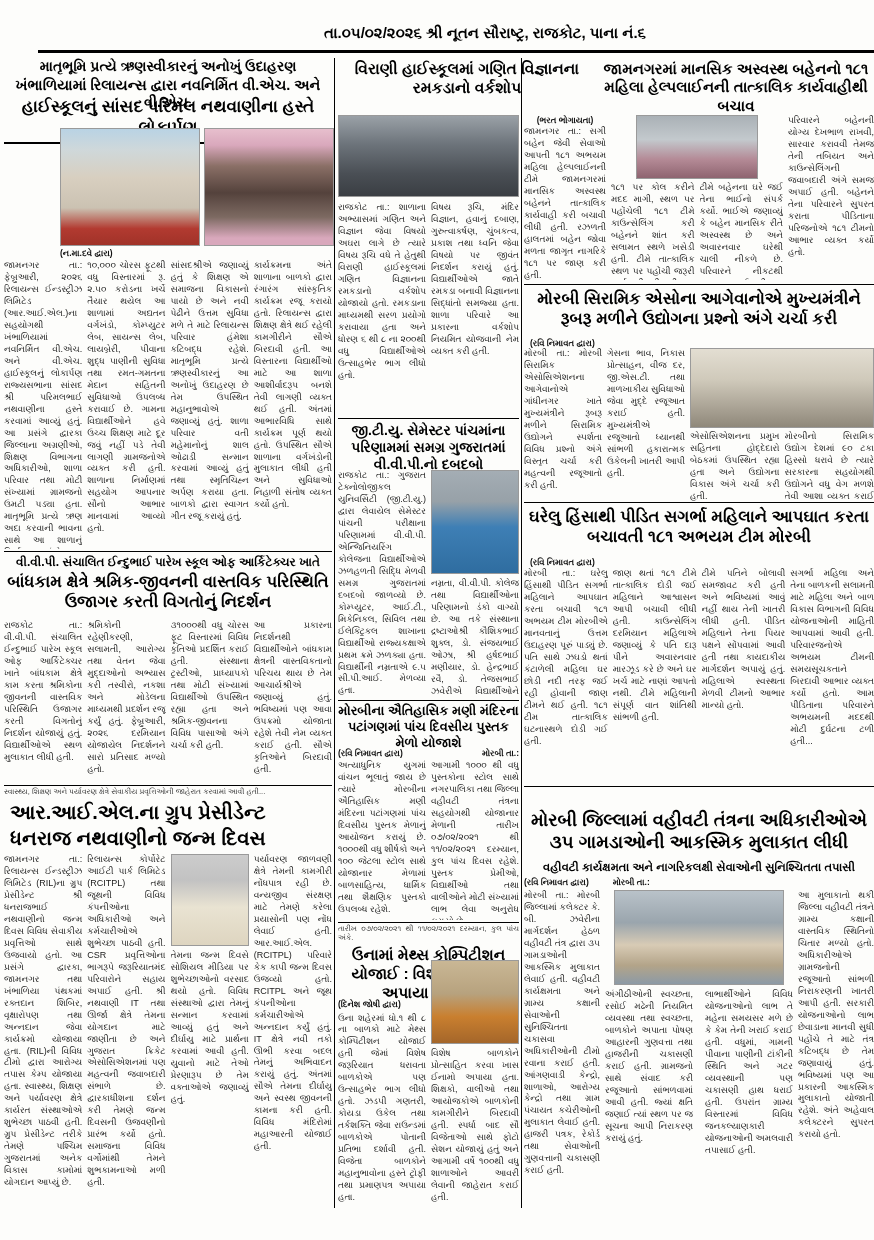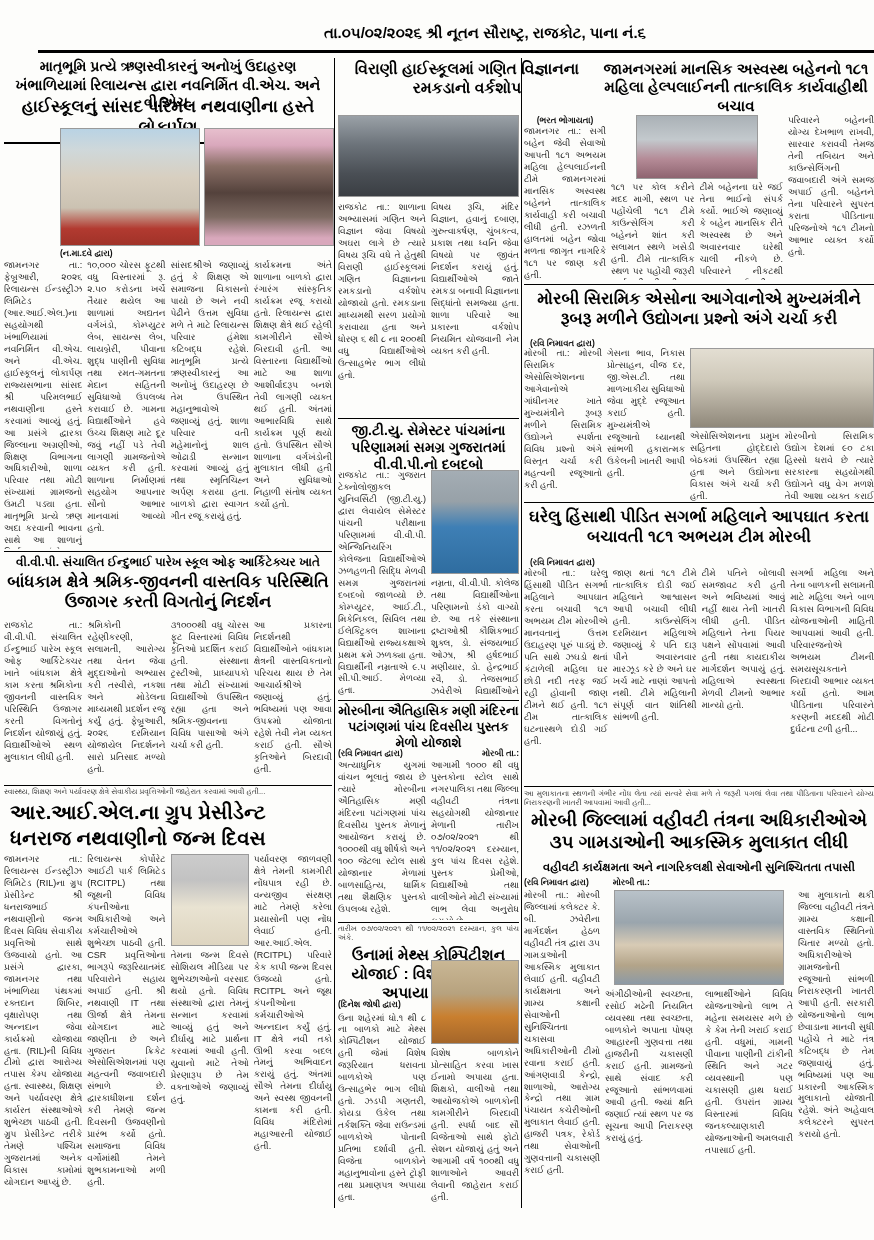--- a/index.html
+++ b/index.html
@@ -155,25 +155,24 @@
     </div>
   </div>
 
   <div class="abs rule-h" style="top:502px;left:524px;width:350px;height:1px;"></div>
   <div class="abs hl" style="top:506px;left:524px;width:350px;font-size:16.5px;">ઘરેલુ હિંસાથી પીડિત સગર્ભા મહિલાને આપઘાત કરતા બચાવતી ૧૮૧ અભયમ ટીમ મોરબી</div>
   <div class="abs byline" style="top:557px;left:530px;">(રવિ નિમાવત દ્વારા)</div>
   <div class="abs cols" style="top:568px;left:524px;width:350px;height:214px;">
     <div class="col body-txt">મોરબી તા.: ઘરેલુ હિંસાથી પીડિત સગર્ભા મહિલાને આપઘાત કરતા બચાવી ૧૮૧ અભયમ ટીમ મોરબીએ માનવતાનું ઉત્તમ ઉદાહરણ પૂરું પાડ્યું છે. પતિ સાથે ઝઘડો થતાં કંટાળેલી મહિલા ઘર છોડી નદી તરફ જઈ રહી હોવાની જાણ ટીમને થઈ હતી. ૧૮૧ ટીમ તાત્કાલિક ઘટનાસ્થળે દોડી ગઈ હતી.</div>
     <div class="col body-txt">જાણ થતાં ૧૮૧ ટીમે તાત્કાલિક દોડી જઈ મહિલાને આશ્વાસન આપી બચાવી લીધી હતી. કાઉન્સેલિંગ દરમિયાન મહિલાએ જણાવ્યું કે પતિ દારૂ પીને અવારનવાર મારઝૂડ કરે છે અને ઘર ખર્ચ માટે નાણાં આપતો નથી. ટીમે મહિલાની સંપૂર્ણ વાત શાંતિથી સાંભળી હતી.</div>
     <div class="col body-txt">ટીમે પતિને બોલાવી સમજાવટ કરી હતી અને ભવિષ્યમાં આવું નહીં થાય તેની ખાતરી લીધી હતી. પીડિત મહિલાને તેના પિયર પક્ષને સોંપવામાં આવી હતી તથા કાયદાકીય માર્ગદર્શન અપાયું હતું. મહિલાએ સ્વસ્થતા મેળવી ટીમનો આભાર માન્યો હતો.</div>
-    <div class="col body-txt">સગર્ભા મહિલા અને તેના બાળકની સલામતી માટે મહિલા અને બાળ વિકાસ વિભાગની વિવિધ યોજનાઓની માહિતી આપવામાં આવી હતી. પરિવારજનોએ અભયમ ટીમની સમયસૂચકતાને બિરદાવી આભાર વ્યક્ત કર્યો હતો. આમ પીડિતાના પરિવારને કરણની મદદથી મોટી દુર્ઘટના ટળી હતી...</div>
+    <div class="col body-txt">સગર્ભા મહિલા અને તેના બાળકની સલામતી માટે મહિલા અને બાળ વિકાસ વિભાગની વિવિધ યોજનાઓની માહિતી આપવામાં આવી હતી. પરિવારજનોએ અભયમ ટીમની સમયસૂચકતાને બિરદાવી આભાર વ્યક્ત કર્યો હતો. આમ પીડિતાના પરિવારને અભયમની મદદથી મોટી દુર્ઘટના ટળી હતી...</div>
   </div>
 
   <div class="abs rule-h" style="top:786px;left:524px;width:350px;height:1px;"></div>
-  <div class="abs note-txt" style="top:789px;left:524px;width:350px;height:20px;">આ મુલાકાતના સ્થળની ગંભીર નોંધ લેતા ત્યાં સત્વરે સેવા મળે તે જરૂરી પગલાં લેવા તથા પીડિતાના પરિવારને યોગ્ય નિરાકરણની ખાતરી આપવામાં આવી હતી...</div>
   <div class="abs hl" style="top:810px;left:524px;width:350px;font-size:18px;">
     <span>મોરબી જિલ્લામાં વહીવટી તંત્રના અધિકારીઓએ</span><br>
     <span>૩૫ ગામડાઓની આકસ્મિક મુલાકાત લીધી</span>
   </div>
   <div class="abs hl" style="top:860px;left:524px;width:350px;font-size:11.5px;">વહીવટી કાર્યક્ષમતા અને નાગરિકલક્ષી સેવાઓની સુનિશ્ચિતતા તપાસી</div>
   <div class="abs" style="top:877px;left:524px;width:350px;display:flex;gap:24px;">
     <span class="byline">(રવિ નિમાવત દ્વારા)</span>
     <span class="byline">મોરબી તા.:</span>
   </div>
   <div class="abs" style="top:890px;left:524px;width:350px;height:316px;display:flex;gap:5px;">

